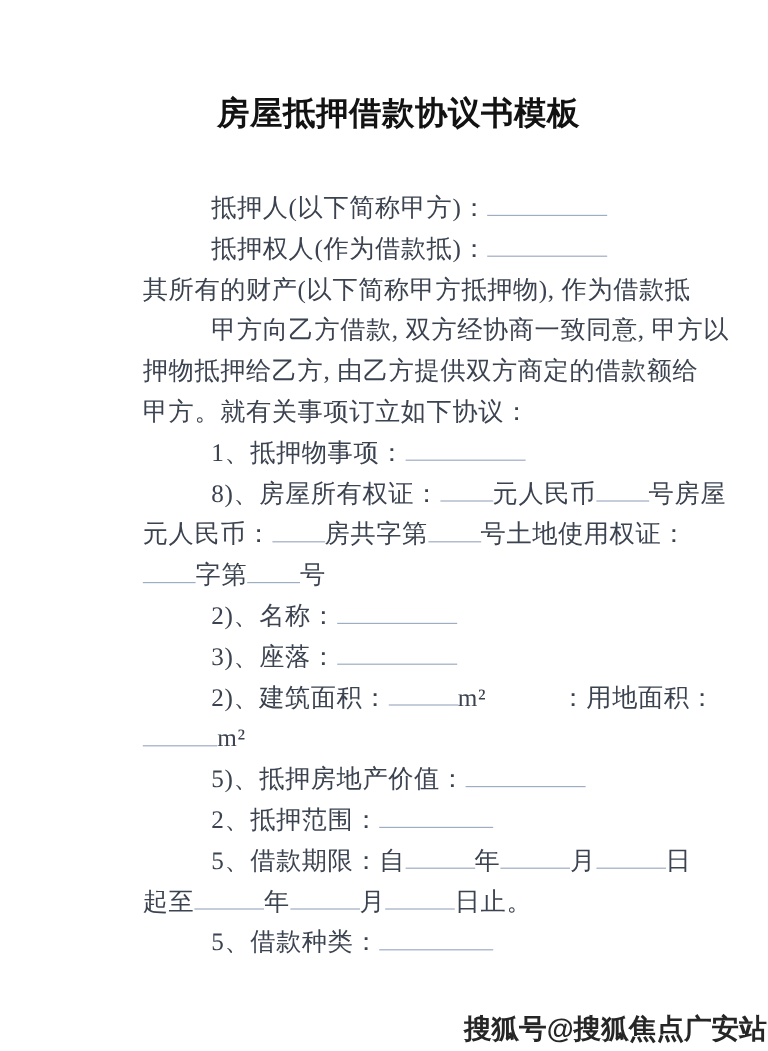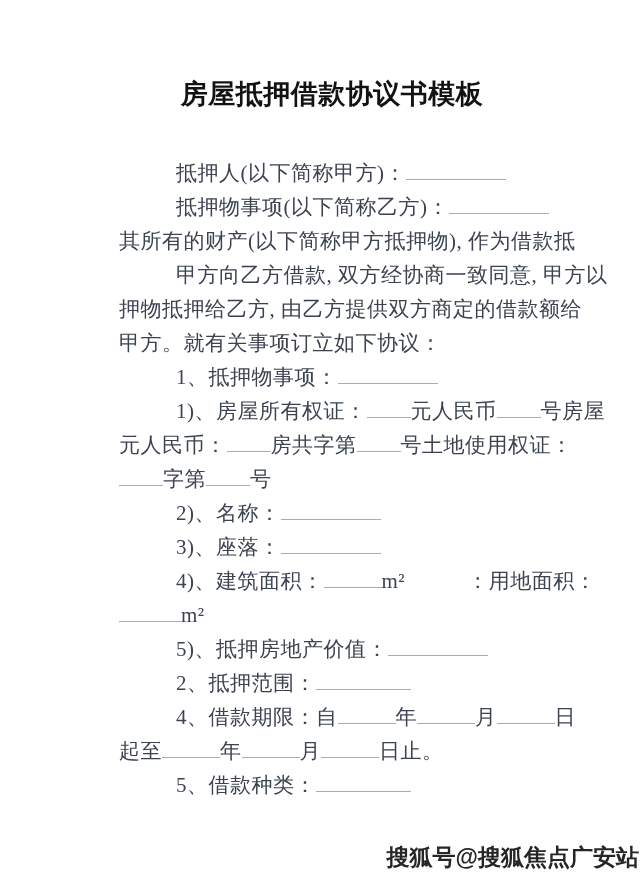--- a/index.html
+++ b/index.html
@@ -75,34 +75,34 @@
   }
 </style>
 </head>
 <body>
 
 <div class="page">
   <h1 class="doc-title">房屋抵押借款协议书模板</h1>
 
   <div class="doc-body" id="doc-lines">
       <div class="doc-line indent"><span>抵押人(以下简称甲方)：</span><span class="blank" style="width: 100px;"></span></div>
-      <div class="doc-line indent"><span>抵押物事项(以下简称乙方)：</span><span class="blank" style="width: 100px;"></span></div>
+      <div class="doc-line indent"><span>抵押权人(作为借款抵)：</span><span class="blank" style="width: 100px;"></span></div>
       <div class="doc-line"><span>其所有的财产(以下简称甲方抵押物), 作为借款抵</span></div>
       <div class="doc-line indent"><span>甲方向乙方借款, 双方经协商一致同意, 甲方以</span></div>
       <div class="doc-line"><span>押物抵押给乙方, 由乙方提供双方商定的借款额给</span></div>
       <div class="doc-line"><span>甲方。就有关事项订立如下协议：</span></div>
       <div class="doc-line indent"><span>1、抵押物事项：</span><span class="blank" style="width: 100px;"></span></div>
-      <div class="doc-line indent"><span>1)、房屋所有权证：</span><span class="blank" style="width: 44px;"></span><span>元人民币</span><span class="blank" style="width: 44px;"></span><span>号房屋</span></div>
+      <div class="doc-line indent"><span>8)、房屋所有权证：</span><span class="blank" style="width: 44px;"></span><span>元人民币</span><span class="blank" style="width: 44px;"></span><span>号房屋</span></div>
       <div class="doc-line"><span>元人民币：</span><span class="blank" style="width: 44px;"></span><span>房共字第</span><span class="blank" style="width: 44px;"></span><span>号土地使用权证：</span></div>
       <div class="doc-line"><span class="blank" style="width: 44px;"></span><span>字第</span><span class="blank" style="width: 44px;"></span><span>号</span></div>
       <div class="doc-line indent"><span>2)、名称：</span><span class="blank" style="width: 100px;"></span></div>
       <div class="doc-line indent"><span>3)、座落：</span><span class="blank" style="width: 100px;"></span></div>
-      <div class="doc-line indent"><span>4)、建筑面积：</span><span class="blank" style="width: 58px;"></span><span>m²</span><span class="gap" style="width: 62px;"></span><span>：用地面积：</span></div>
+      <div class="doc-line indent"><span>2)、建筑面积：</span><span class="blank" style="width: 58px;"></span><span>m²</span><span class="gap" style="width: 62px;"></span><span>：用地面积：</span></div>
       <div class="doc-line"><span class="blank" style="width: 62px;"></span><span>m²</span></div>
       <div class="doc-line indent"><span>5)、抵押房地产价值：</span><span class="blank" style="width: 100px;"></span></div>
       <div class="doc-line indent"><span>2、抵押范围：</span><span class="blank" style="width: 95px;"></span></div>
-      <div class="doc-line indent"><span>4、借款期限：自</span><span class="blank" style="width: 58px;"></span><span>年</span><span class="blank" style="width: 58px;"></span><span>月</span><span class="blank" style="width: 58px;"></span><span>日</span></div>
+      <div class="doc-line indent"><span>5、借款期限：自</span><span class="blank" style="width: 58px;"></span><span>年</span><span class="blank" style="width: 58px;"></span><span>月</span><span class="blank" style="width: 58px;"></span><span>日</span></div>
       <div class="doc-line"><span>起至</span><span class="blank" style="width: 58px;"></span><span>年</span><span class="blank" style="width: 58px;"></span><span>月</span><span class="blank" style="width: 58px;"></span><span>日止。</span></div>
       <div class="doc-line indent"><span>5、借款种类：</span><span class="blank" style="width: 95px;"></span></div>
     </div>
 
   <div class="watermark">搜狐号@搜狐焦点广安站</div>
 </div>
 
 </body></html>

